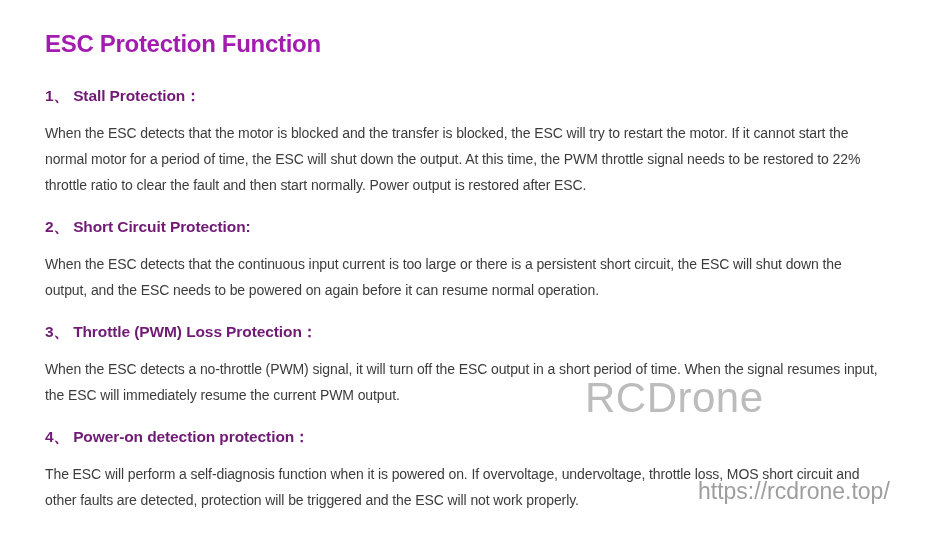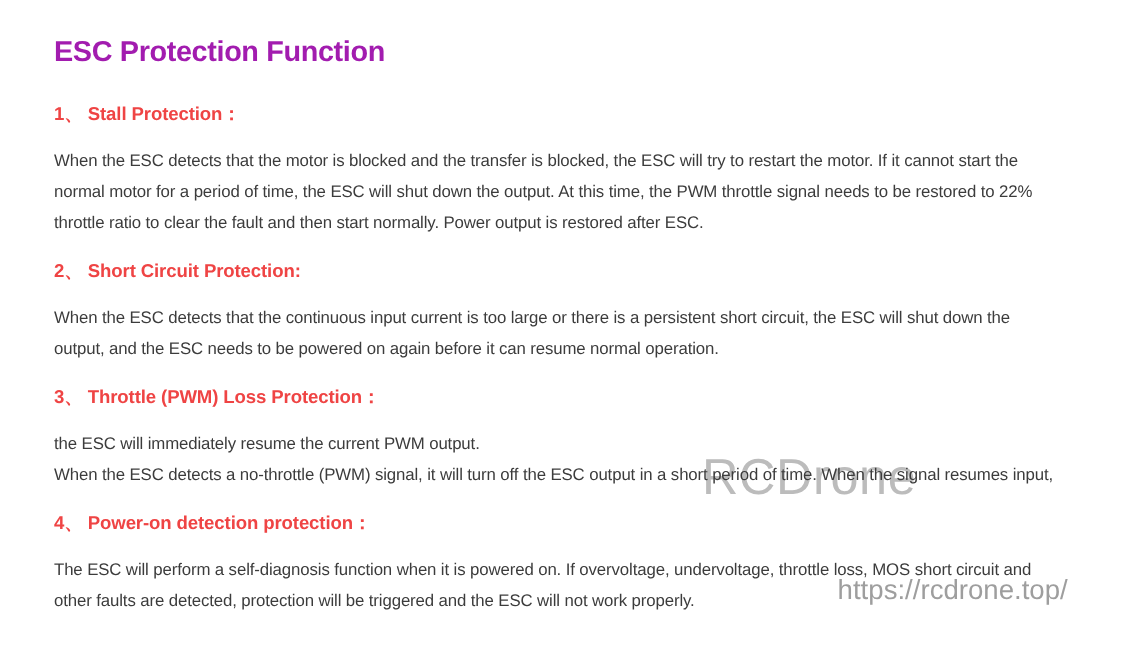--- a/index.html
+++ b/index.html
@@ -24,21 +24,21 @@
     font-weight: bold;
     letter-spacing: -0.3px;
     line-height: 26px;
     color: #a21caf;
   }
   .section h2 {
     margin: 21px 0 0 0;
     font-size: 15.5px;
     font-weight: bold;
     line-height: 16px;
-    color: #ef4444;
+    color: #701a75;
     letter-spacing: -0.1px;
   }
   .section.first h2 { margin-top: 31px; }
   .section p { margin: 16px 0 0 0; padding: 0; }
   .ln {
     display: block;
     white-space: nowrap;
     font-size: 14px;
     line-height: 26px;
     color: #3c3c3c;
@@ -92,22 +92,22 @@
       <h2>2、 Short Circuit Protection:</h2>
       <p>
         <span class="ln">When the ESC detects that the continuous input current is too large or there is a persistent short circuit, the ESC will shut down the</span>
         <span class="ln">output, and the ESC needs to be powered on again before it can resume normal operation.</span>
       </p>
     </div>
 
     <div class="section">
       <h2>3、 Throttle (PWM) Loss Protection：</h2>
       <p>
+        <span class="ln">When the ESC detects a no-throttle (PWM) signal, it will turn off the ESC output in a short period of time. When the signal resumes input,</span>
         <span class="ln">the ESC will immediately resume the current PWM output.</span>
-        <span class="ln">When the ESC detects a no-throttle (PWM) signal, it will turn off the ESC output in a short period of time. When the signal resumes input,</span>
       </p>
     </div>
 
     <div class="section">
       <h2>4、 Power-on detection protection：</h2>
       <p>
         <span class="ln">The ESC will perform a self-diagnosis function when it is powered on. If overvoltage, undervoltage, throttle loss, MOS short circuit and</span>
         <span class="ln">other faults are detected, protection will be triggered and the ESC will not work properly.</span>
       </p>
     </div>

